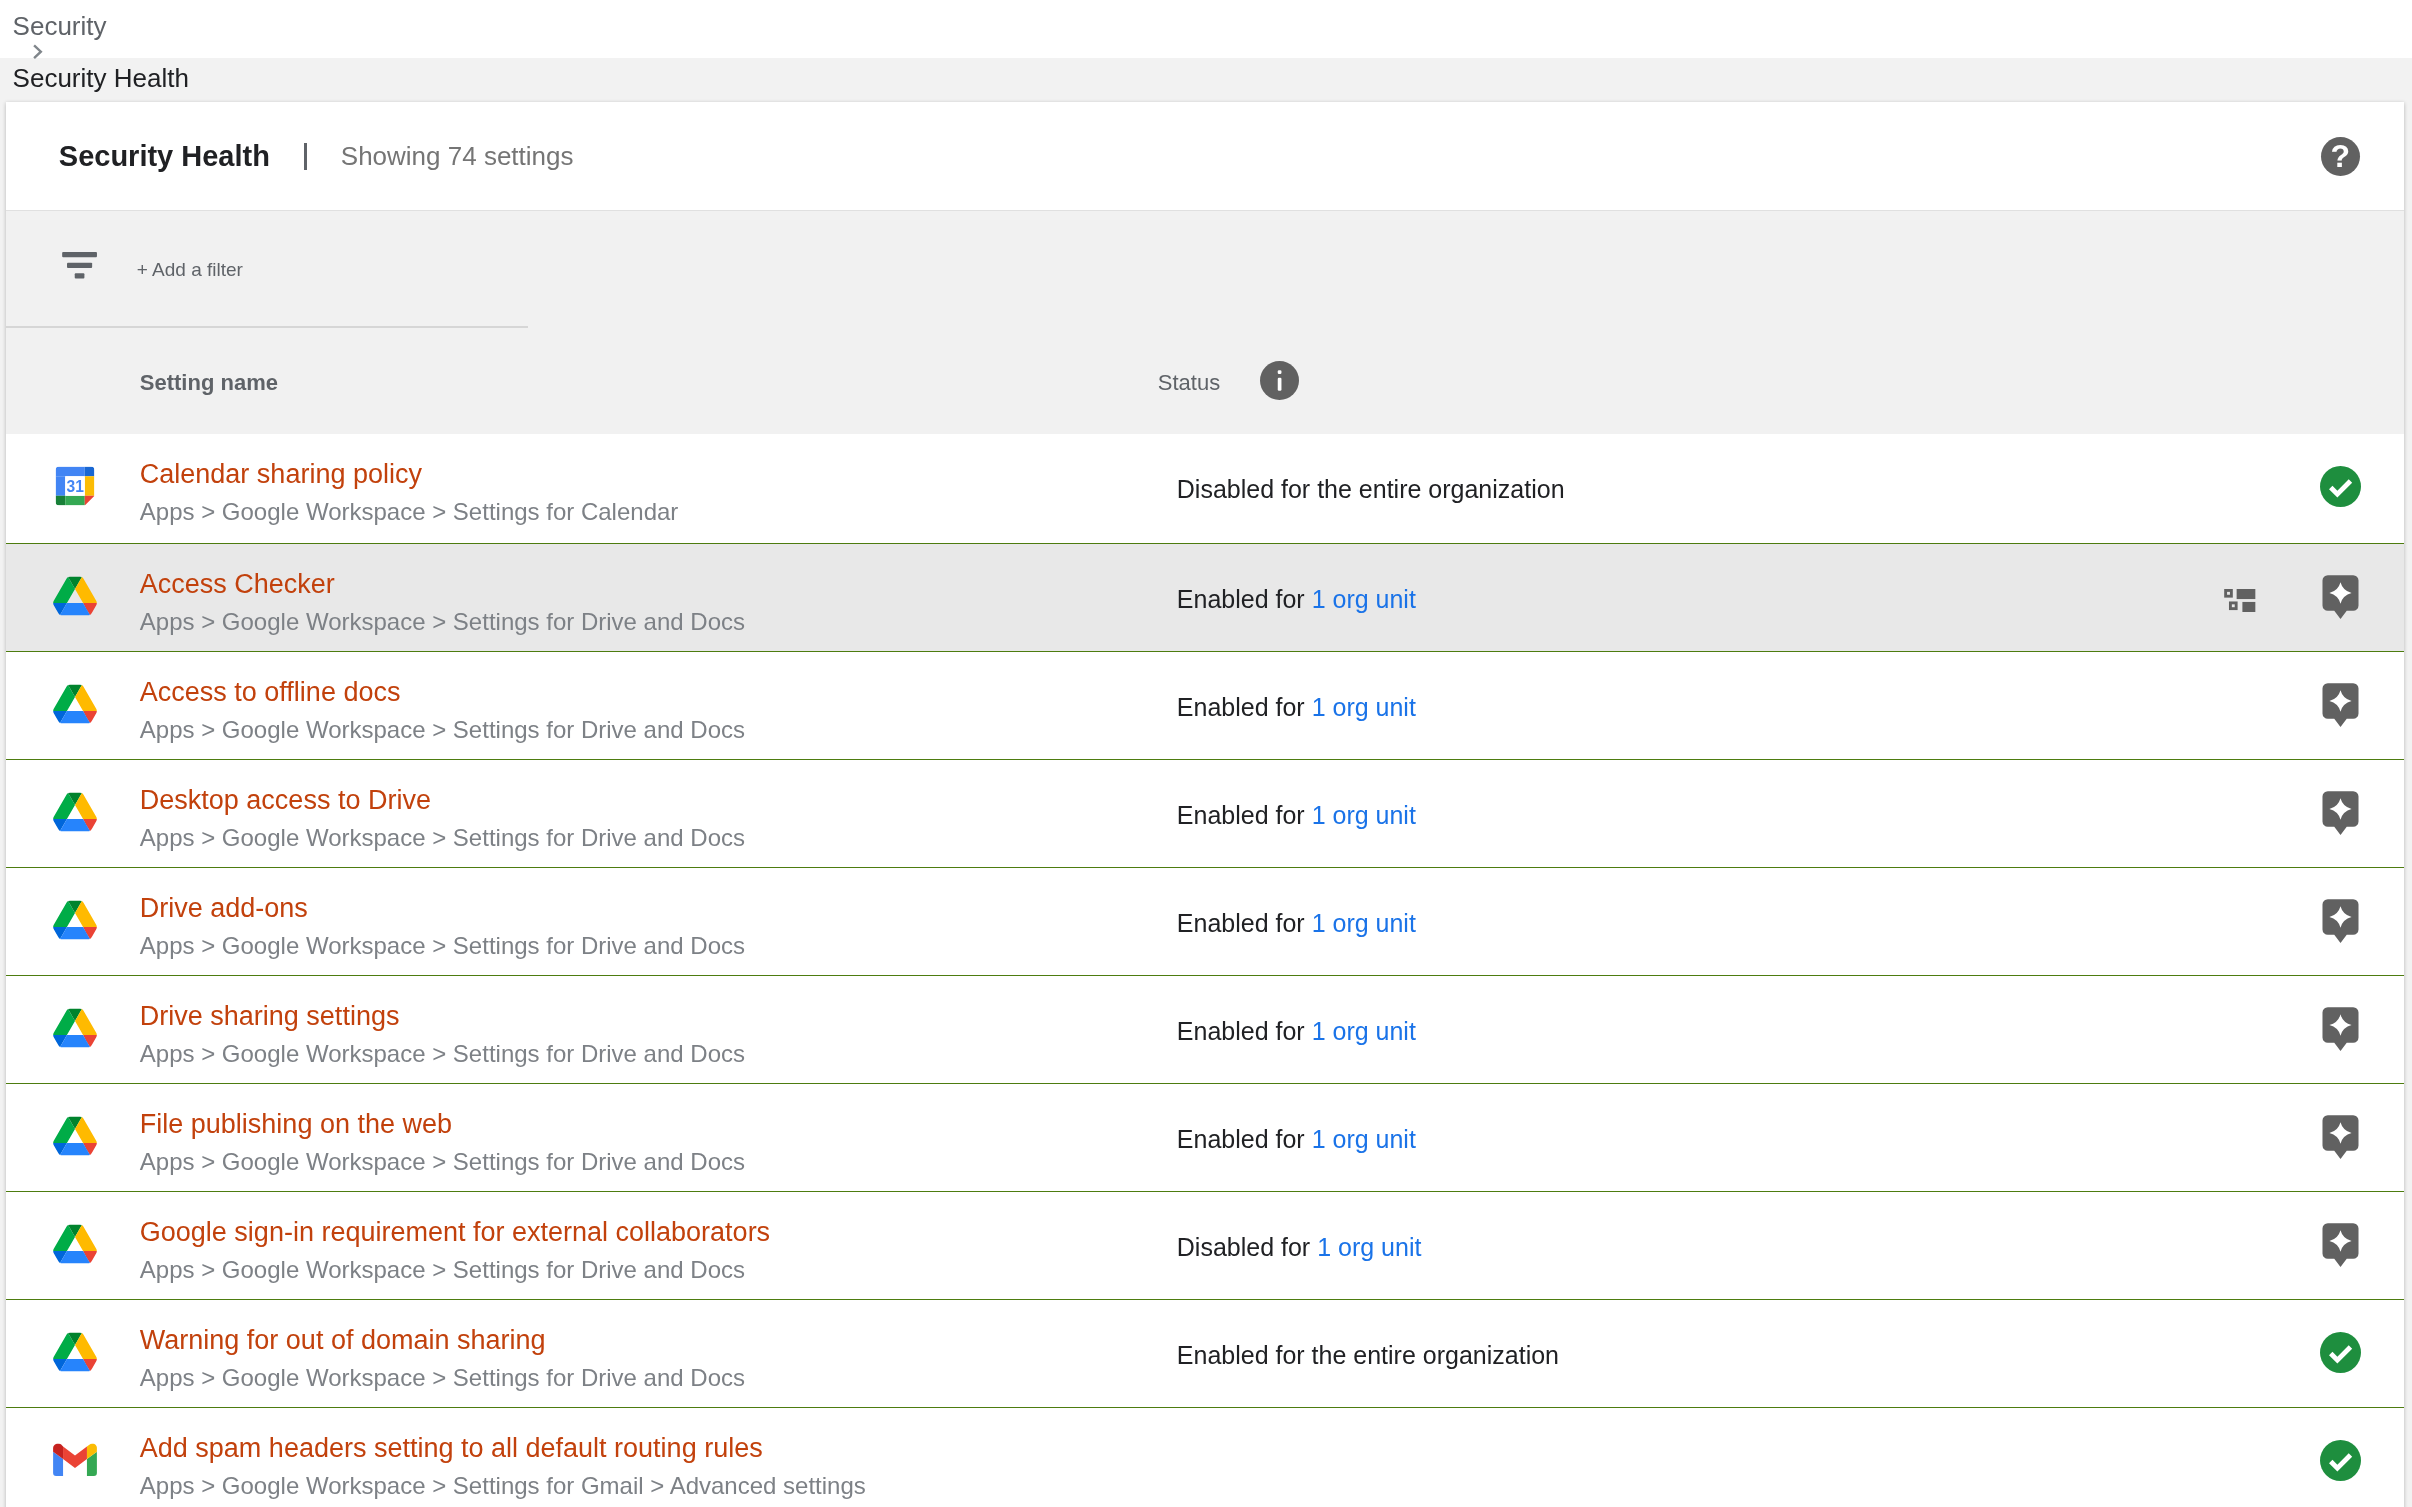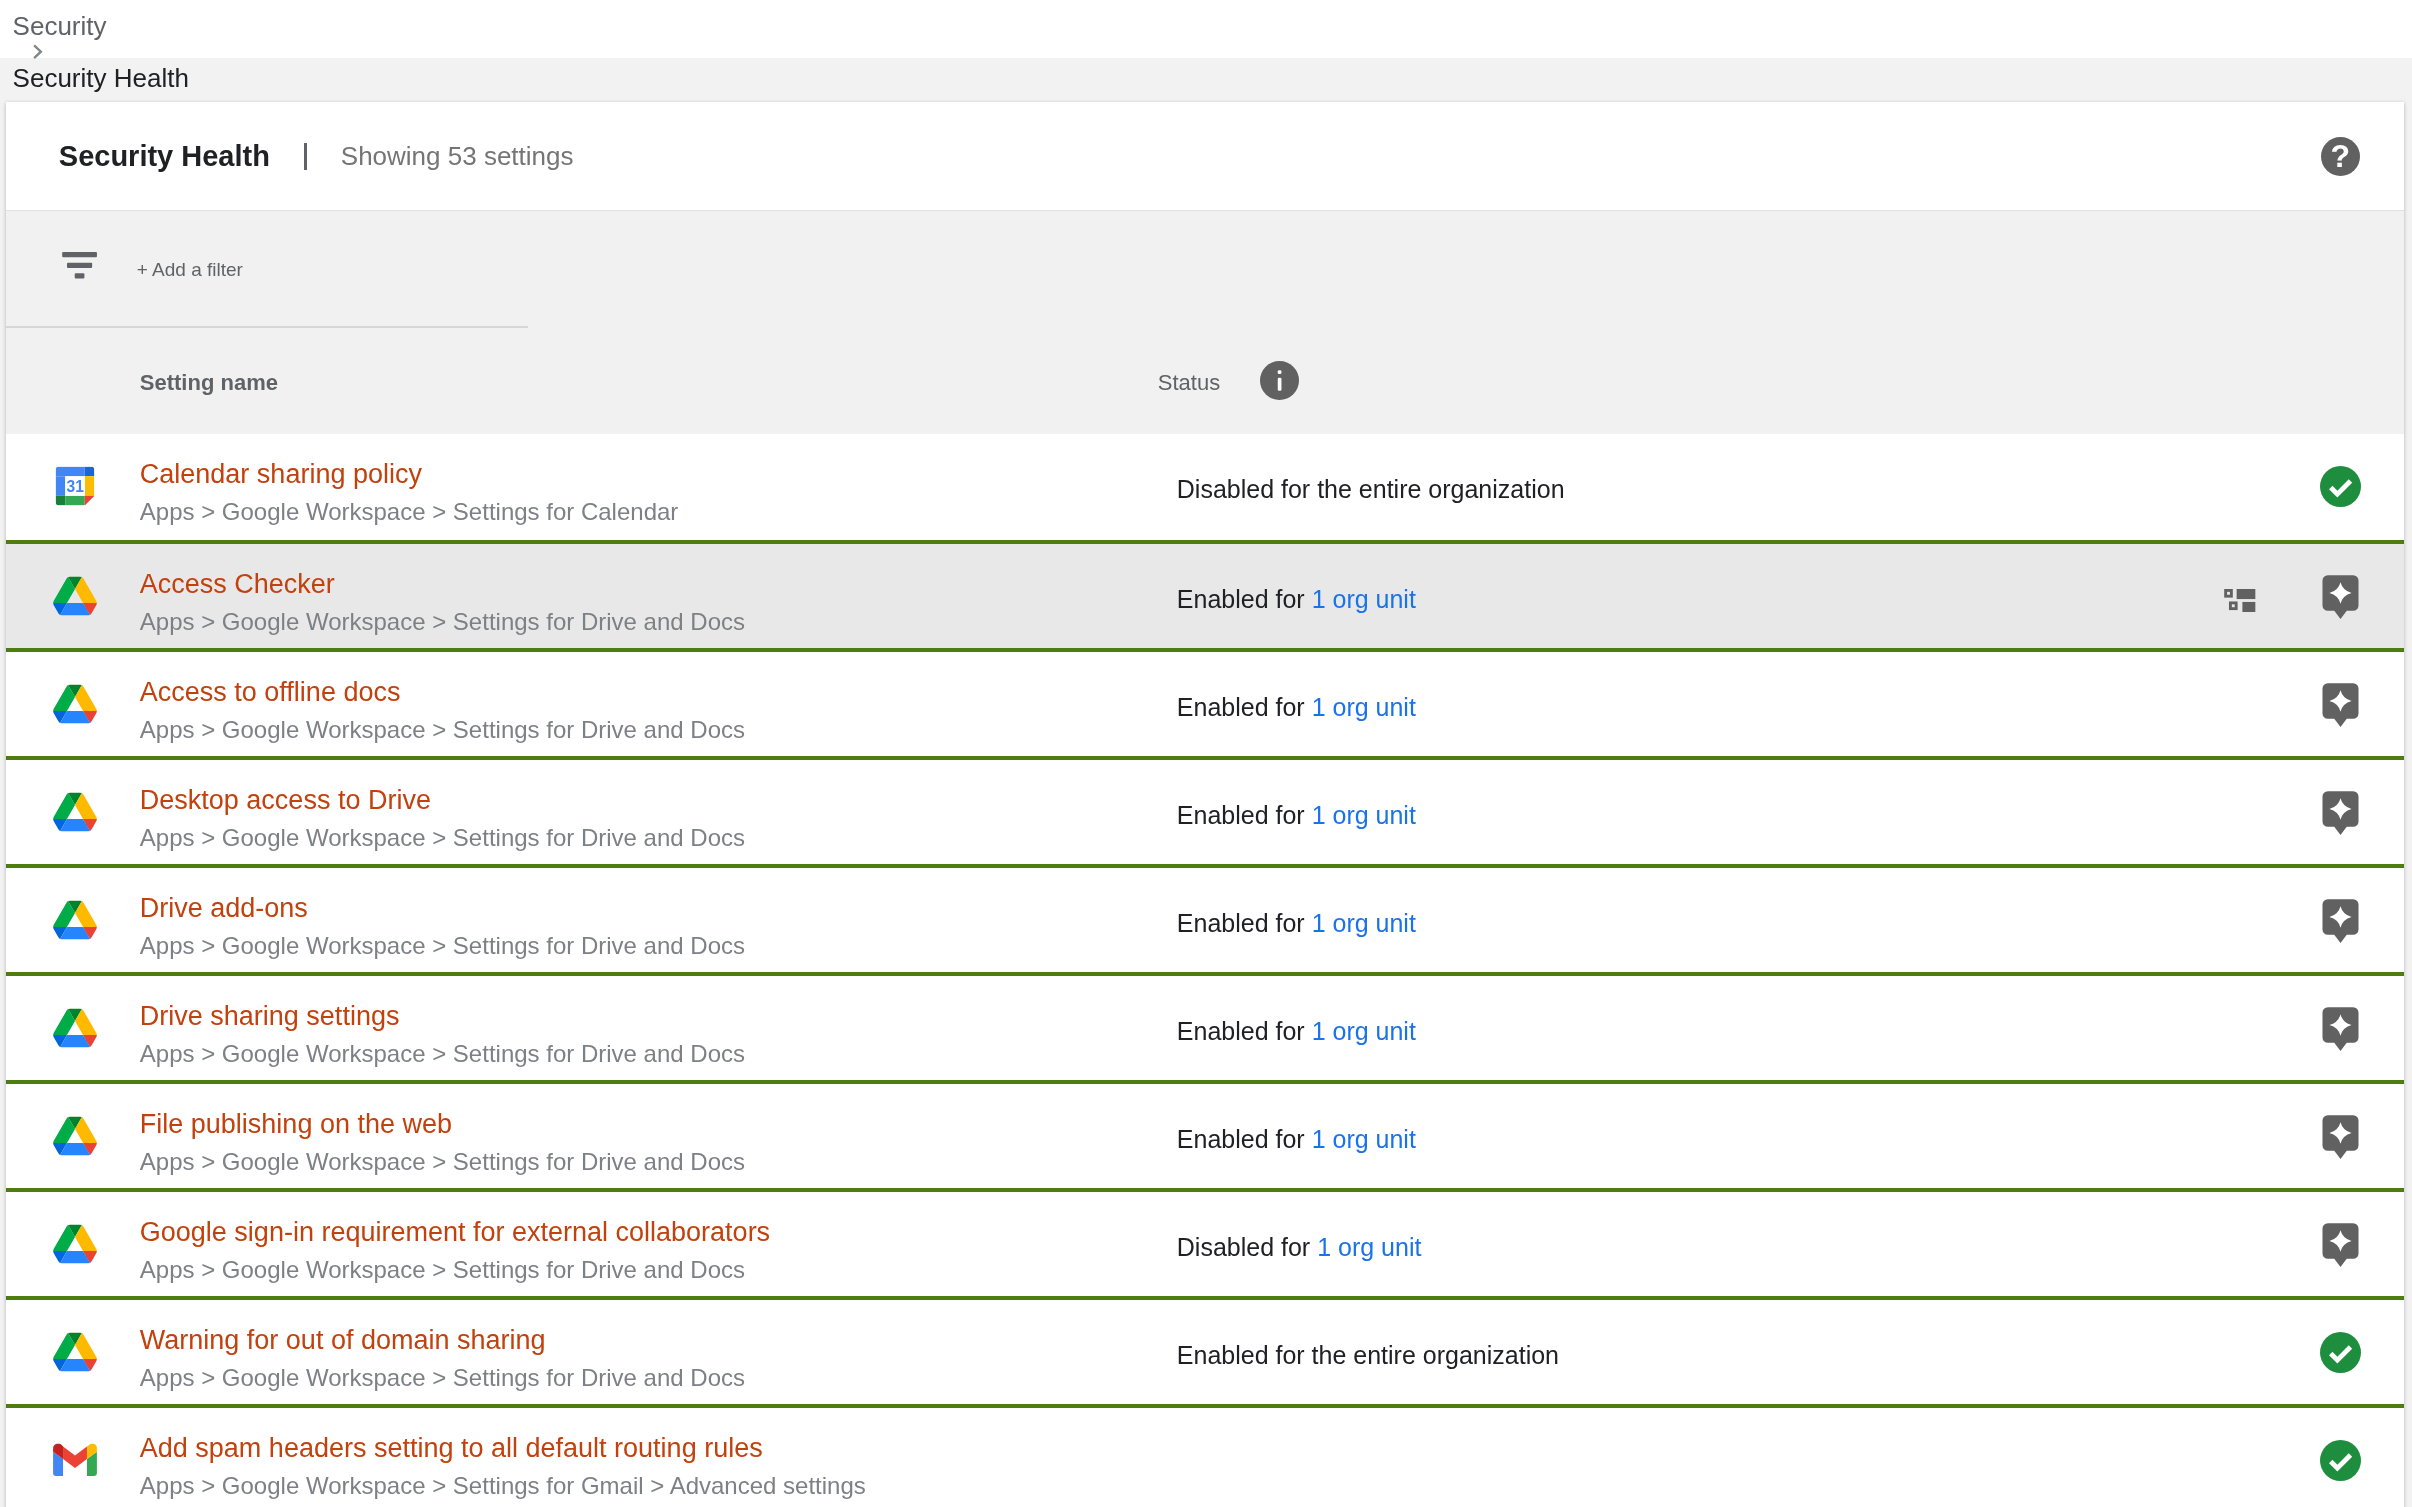--- a/index.html
+++ b/index.html
@@ -13,21 +13,21 @@
   .seph { position:absolute; left:298px; top:41px; width:2.9px; height:27px; background:#5f6368; }
   .showing { position:absolute; left:335px; font-size:26px; color:#757575; }
   .helpbtn { position:absolute; left:2315px; top:35px; width:39px; height:39px; border-radius:50%; background:#616161; color:#fff; display:flex; align-items:center; justify-content:center; font-size:32px; font-weight:bold; }
   .filterzone { position:relative; height:223px; background:#f1f1f1; }
   .ficon { position:absolute; left:56px; top:41px; }
   .addfilter { position:absolute; left:131px; top:46px; font-size:19px; line-height:26px; color:#5f6368; }
   .funderline { position:absolute; left:0; top:115px; width:522px; height:1.9px; background:#d6d6d6; }
   .colname { position:absolute; left:134px; top:161px; font-size:22px; line-height:22px; font-weight:bold; color:#5f6368; }
   .colstatus { position:absolute; left:1152px; top:161px; font-size:22px; line-height:22px; font-weight:normal; color:#5f6368; }
   .infobtn { position:absolute; left:1254px; top:150px; width:39px; height:39px; }
-  .row { position:relative; height:108px; border-bottom:4px solid #4d7c0f; background:#fff; }
+  .row { position:relative; height:108px; border-bottom:1px solid #4d7c0f; background:#fff; }
   .row.hl { background:#e8e8e8; }
   .rows .row:first-child { height:110px; }
   .ricon svg { display:block; }
   .ricon { position:absolute; left:69px; top:52px; transform:translate(-50%,-50%); }
   .rtitle { position:absolute; left:134px; top:27px; font-size:27px; line-height:27px; color:#c2410c; white-space:nowrap; }
   .rsub { position:absolute; left:134px; top:66px; font-size:24px; line-height:24px; color:#7d8186; white-space:nowrap; }
   .rstatus { position:absolute; left:1151px; top:43px; font-size:25px; line-height:25px; color:#202124; white-space:nowrap;margin-left:20px; }
   .rstatus .lnk { color:#1a73e8; }
   .checkc { position:absolute; left:2314px; top:32px; }
   .shieldc { position:absolute; left:2316px; top:31px; }
@@ -50,21 +50,21 @@
           <path d="M21.5 6.5 L28.5 13.2 L21.5 19.9" fill="none" stroke="#80868b" stroke-width="2.5"></path>
         </svg>
       </span>
       <span class="cur">Security Health</span>
     </div>
 </div>
 <div class="card">
   <div class="cardhead">
     <span class="cardtitle">Security Health</span>
     <span class="seph"></span>
-    <span class="showing">Showing 53 settings</span>
+    <span class="showing">Showing 74 settings</span>
     <div class="helpbtn">?</div>
   </div>
   <div class="filterzone">
     <svg class="ficon" width="39" height="29" viewBox="0 0 40 30">
         <rect x="0" y="0" width="36" height="5.5" rx="1" fill="#5f6368"></rect>
         <rect x="5" y="11" width="26" height="5.5" rx="1" fill="#5f6368"></rect>
         <rect x="13" y="22" width="10" height="5.5" rx="1" fill="#5f6368"></rect>
       </svg>
     <span class="addfilter">+ Add a filter</span>
     <div class="funderline"></div>

